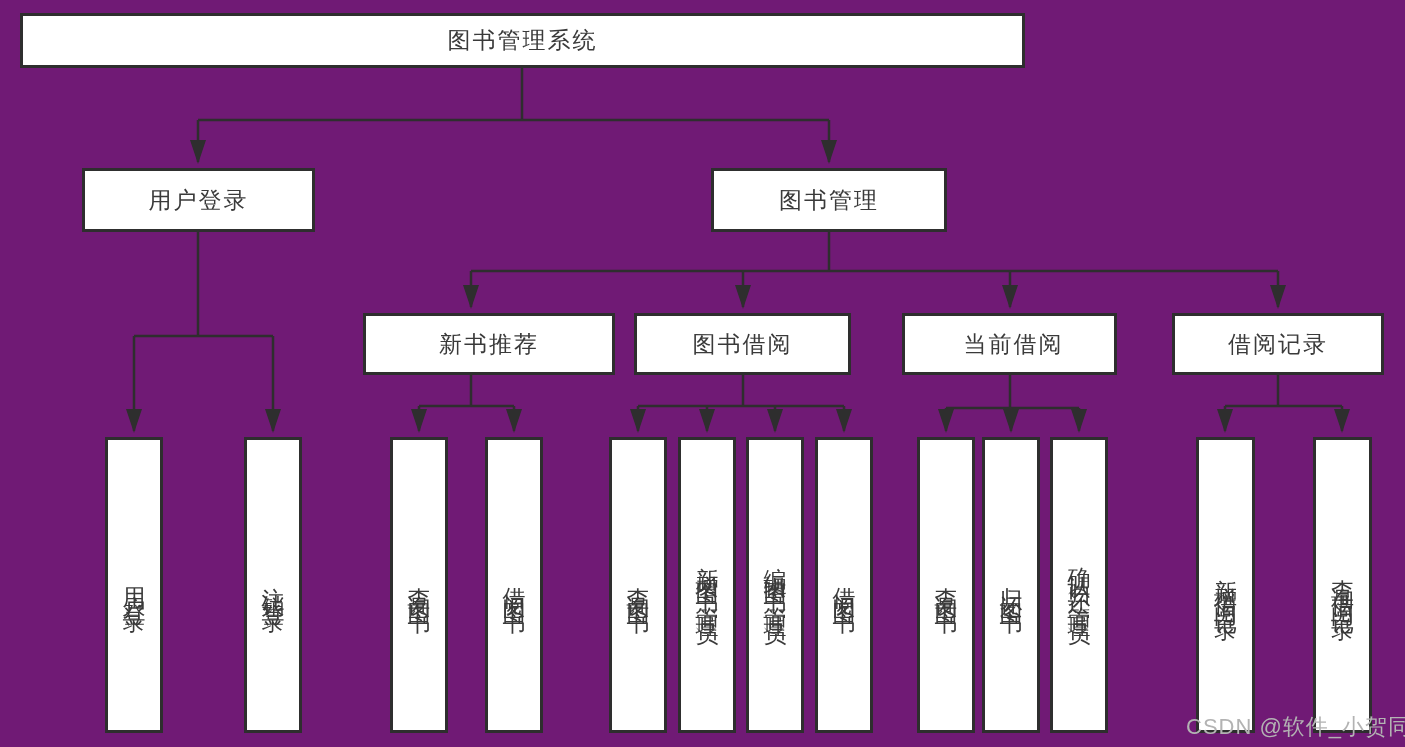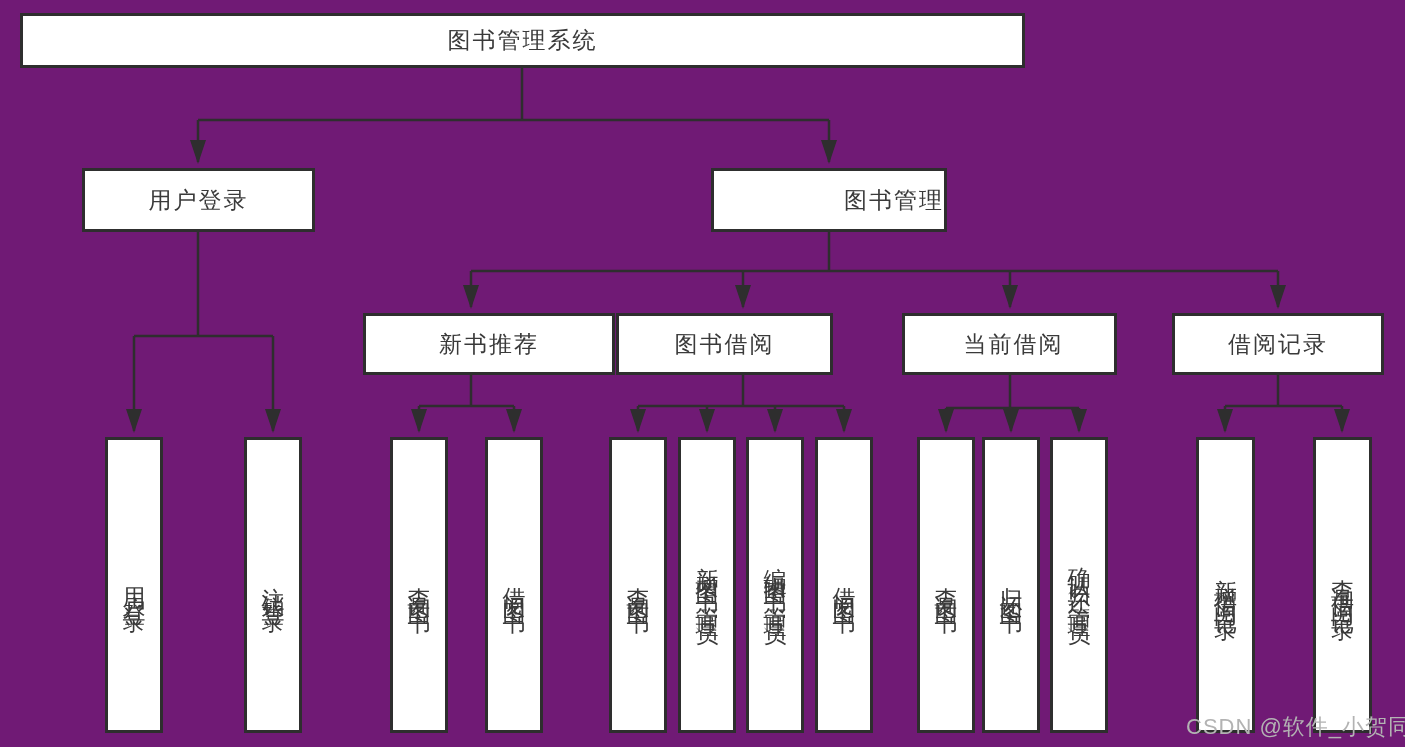--- a/index.html
+++ b/index.html
@@ -111,28 +111,28 @@
     </g>
   </svg>
 
   <div class="box hbox" style="left:20px; top:13px; width:1005px; height:55px;">
     <span>图书管理系统</span>
   </div>
 
   <div class="box hbox" style="left:82px; top:168px; width:233px; height:64px;">
     <span>用户登录</span>
   </div>
-  <div class="box hbox" style="left:711px; top:168px; width:236px; height:64px;justify-content:flex-end;">
+  <div class="box hbox" style="left:711px; top:168px; width:236px; height:64px;">
     <span>图书管理</span>
   </div>
 
   <div class="box hbox" style="left:363px; top:313px; width:252px; height:62px;">
     <span>新书推荐</span>
   </div>
-  <div class="box hbox" style="left:616px; top:313px; width:217px; height:62px;">
+  <div class="box hbox" style="left:634px; top:313px; width:217px; height:62px;">
     <span>图书借阅</span>
   </div>
   <div class="box hbox" style="left:902px; top:313px; width:215px; height:62px;padding-left:8px;">
     <span>当前借阅</span>
   </div>
   <div class="box hbox" style="left:1172px; top:313px; width:212px; height:62px;">
     <span>借阅记录</span>
   </div>
 
   <div class="box vbox" style="left:105px; top:437px; width:58px; height:296px;">

